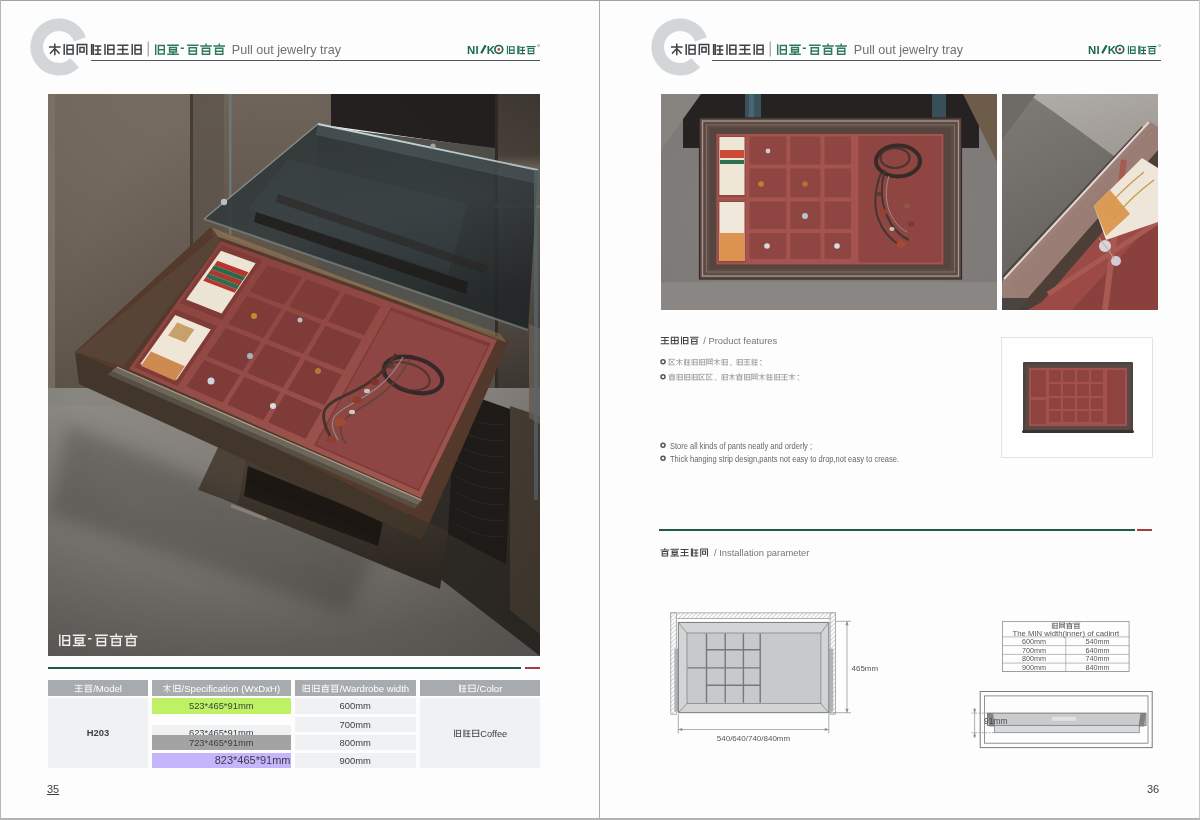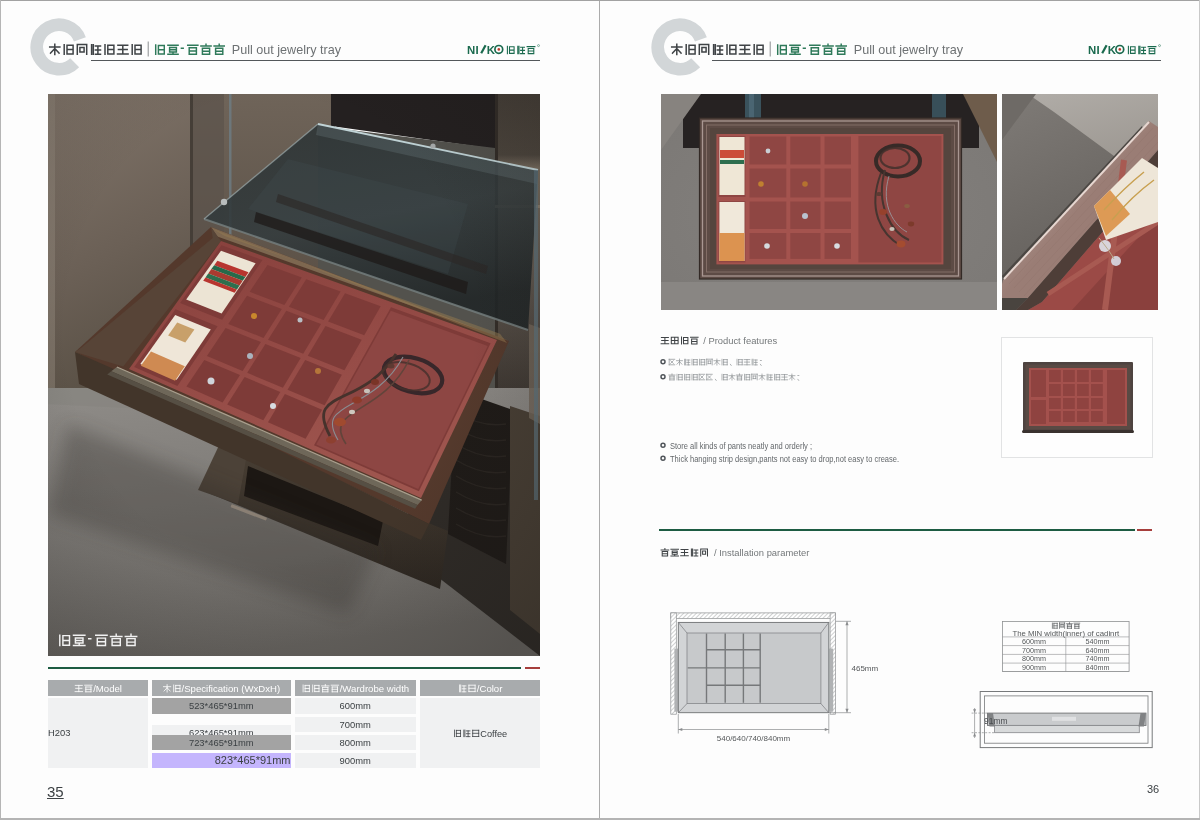--- a/index.html
+++ b/index.html
@@ -220,34 +220,34 @@
     <path d="M115.5 6.7L122.7 6.7 M119.1 4.7L119.1 12.0 M119.1 7.7L116.1 11.0 M119.1 7.7L122.1 11.0 M125.7 5.0L125.7 11.8 M127.7 5.4L132.0 5.4 M127.7 5.4L127.7 11.6 M132.0 5.4L132.0 11.6 M127.7 11.6L132.0 11.6 M127.7 8.5L132.0 8.5" stroke="#ffffff" stroke-width="0.82" fill="none" stroke-linecap="square"></path>
     <text x="133.5" y="11.6" font-size="9.6" fill="#ffffff">/Specification (WxDxH)</text>
     <path d="M255.1 5.0L255.1 11.8 M257.1 5.4L261.4 5.4 M257.1 5.4L257.1 11.6 M261.4 5.4L261.4 11.6 M257.1 11.6L261.4 11.6 M257.1 8.5L261.4 8.5 M264.7 5.0L264.7 11.8 M266.7 5.4L271.0 5.4 M266.7 5.4L266.7 11.6 M271.0 5.4L271.0 11.6 M266.7 11.6L271.0 11.6 M266.7 8.5L271.0 8.5 M273.6 5.9L281.0 5.9 M277.3 4.5L277.3 5.9 M274.6 7.4L279.9 7.4 M274.6 7.4L274.6 11.8 M279.9 7.4L279.9 11.8 M274.6 11.8L279.9 11.8 M274.6 9.6L279.9 9.6 M283.2 5.2L290.6 5.2 M284.2 7.0L289.5 7.0 M284.2 7.0L284.2 11.8 M289.5 7.0L289.5 11.8 M284.2 11.8L289.5 11.8 M284.2 9.3L289.5 9.3" stroke="#ffffff" stroke-width="0.82" fill="none" stroke-linecap="square"></path>
     <text x="291.7" y="11.6" font-size="9.6" fill="#ffffff">/Wardrobe width</text>
     <path d="M411.6 5.0L411.6 11.8 M412.7 5.0L412.7 11.8 M414.2 5.9L417.9 5.9 M414.2 8.8L417.9 8.8 M416.0 5.9L416.0 11.8 M414.2 11.8L417.9 11.8 M420.9 5.2L427.1 5.2 M420.9 5.2L420.9 11.6 M427.1 5.2L427.1 11.6 M420.9 11.6L427.1 11.6 M420.9 8.3L427.1 8.3" stroke="#ffffff" stroke-width="0.82" fill="none" stroke-linecap="square"></path>
     <text x="428.8" y="11.6" font-size="9.6" fill="#ffffff">/Color</text>
   </svg>
 
 <div class="abs" style="left:48px;top:698.3px;width:100px;height:70.20000000000005px;background:#f0f1f2;"></div>
 <div class="abs" style="left:420px;top:698.3px;width:120px;height:70.20000000000005px;background:#f0f1f2;"></div>
-<div class="abs" style="left:152px;top:698.3px;width:138.5px;height:15.600000000000023px;background:#a3a3a3;color:#3c4144;font-size:9.4px;text-align:center;line-height:15.600000000000023px;">523*465*91mm</div>
+<div class="abs" style="left:152px;top:698.3px;width:138.5px;height:15.600000000000023px;background:#bef264;color:#3c4144;font-size:9.4px;text-align:center;line-height:15.600000000000023px;">523*465*91mm</div>
 <div class="abs" style="left:294.5px;top:698.3px;width:121.5px;height:15.600000000000023px;background:#f0f1f2;color:#3c4144;font-size:9.4px;text-align:center;line-height:15.600000000000023px;">600mm</div>
 <div class="abs" style="left:152px;top:716.5px;width:138.5px;height:15.600000000000023px;background:#f0f1f2;color:#3c4144;font-size:9.4px;text-align:center;line-height:15.600000000000023px;margin-top:8px;">623*465*91mm</div>
 <div class="abs" style="left:294.5px;top:716.5px;width:121.5px;height:15.600000000000023px;background:#f0f1f2;color:#3c4144;font-size:9.4px;text-align:center;line-height:15.600000000000023px;">700mm</div>
 <div class="abs" style="left:152px;top:734.7px;width:138.5px;height:15.599999999999909px;background:#a3a3a3;color:#3c4144;font-size:9.4px;text-align:center;line-height:15.599999999999909px;">723*465*91mm</div>
 <div class="abs" style="left:294.5px;top:734.7px;width:121.5px;height:15.599999999999909px;background:#f0f1f2;color:#3c4144;font-size:9.4px;text-align:center;line-height:15.599999999999909px;">800mm</div>
 <div class="abs" style="left:152px;top:752.9px;width:138.5px;height:15.600000000000023px;background:#c4b5fd;color:#3c4144;font-size:11px;text-align:right;line-height:15.600000000000023px;">823*465*91mm</div>
 <div class="abs" style="left:294.5px;top:752.9px;width:121.5px;height:15.600000000000023px;background:#f0f1f2;color:#3c4144;font-size:9.4px;text-align:center;line-height:15.600000000000023px;">900mm</div>
-<div class="abs" style="left:48px;top:698.3px;width:100px;height:70.20000000000005px;color:#3c4144;font-size:9.4px;text-align:left;line-height:70.20000000000005px;">H203</div>
+<div class="abs" style="left:48px;top:698.3px;width:100px;height:70.20000000000005px;color:#3c4144;font-size:9.4px;text-align:center;line-height:70.20000000000005px;font-weight:bold;">H203</div>
 <svg class="abs" style="left:420px;top:725.4px" width="120" height="16" viewBox="0 0 120 16">
     <path d="M34.5 5.1L34.5 11.6 M36.4 5.4L40.5 5.4 M36.4 5.4L36.4 11.5 M40.5 5.4L40.5 11.5 M36.4 11.5L40.5 11.5 M36.4 8.4L40.5 8.4 M43.8 5.1L43.8 11.6 M44.9 5.1L44.9 11.6 M46.4 5.9L49.9 5.9 M46.4 8.7L49.9 8.7 M48.1 5.9L48.1 11.6 M46.4 11.6L49.9 11.6 M52.7 5.3L58.7 5.3 M52.7 5.3L52.7 11.5 M58.7 5.3L58.7 11.5 M52.7 11.5L58.7 11.5 M52.7 8.3L58.7 8.3" stroke="#3c4144" stroke-width="0.78" fill="none" stroke-linecap="square"></path>
     <text x="60.3" y="11.8" font-size="9.2" fill="#3c4144">Coffee</text>
   </svg>
-<div class="abs" style="left:47px;top:783px;font-size:15px;color:#3c4144;text-decoration:underline;">35</div>
+<div class="abs" style="left:47px;top:783px;font-size:11px;color:#3c4144;text-decoration:underline;">35</div>
 <div class="abs" style="left:1143px;top:783px;width:20px;text-align:center;font-size:11px;color:#3c4144;">36</div>
 <svg class="abs" style="left:661px;top:94px" width="336" height="216" viewBox="0 0 336 216">
 <defs>
 <radialGradient id="pa_bg" cx="0.5" cy="0.55" r="0.85">
  <stop offset="0" stop-color="#84817e"></stop>
         <stop offset="0.75" stop-color="#7c7976"></stop>
         <stop offset="1" stop-color="#706d6a"></stop>
       </radialGradient>
 <linearGradient id="pa_metal" x1="0" y1="0" x2="1" y2="0">
  <stop offset="0" stop-color="#b29088"></stop>

